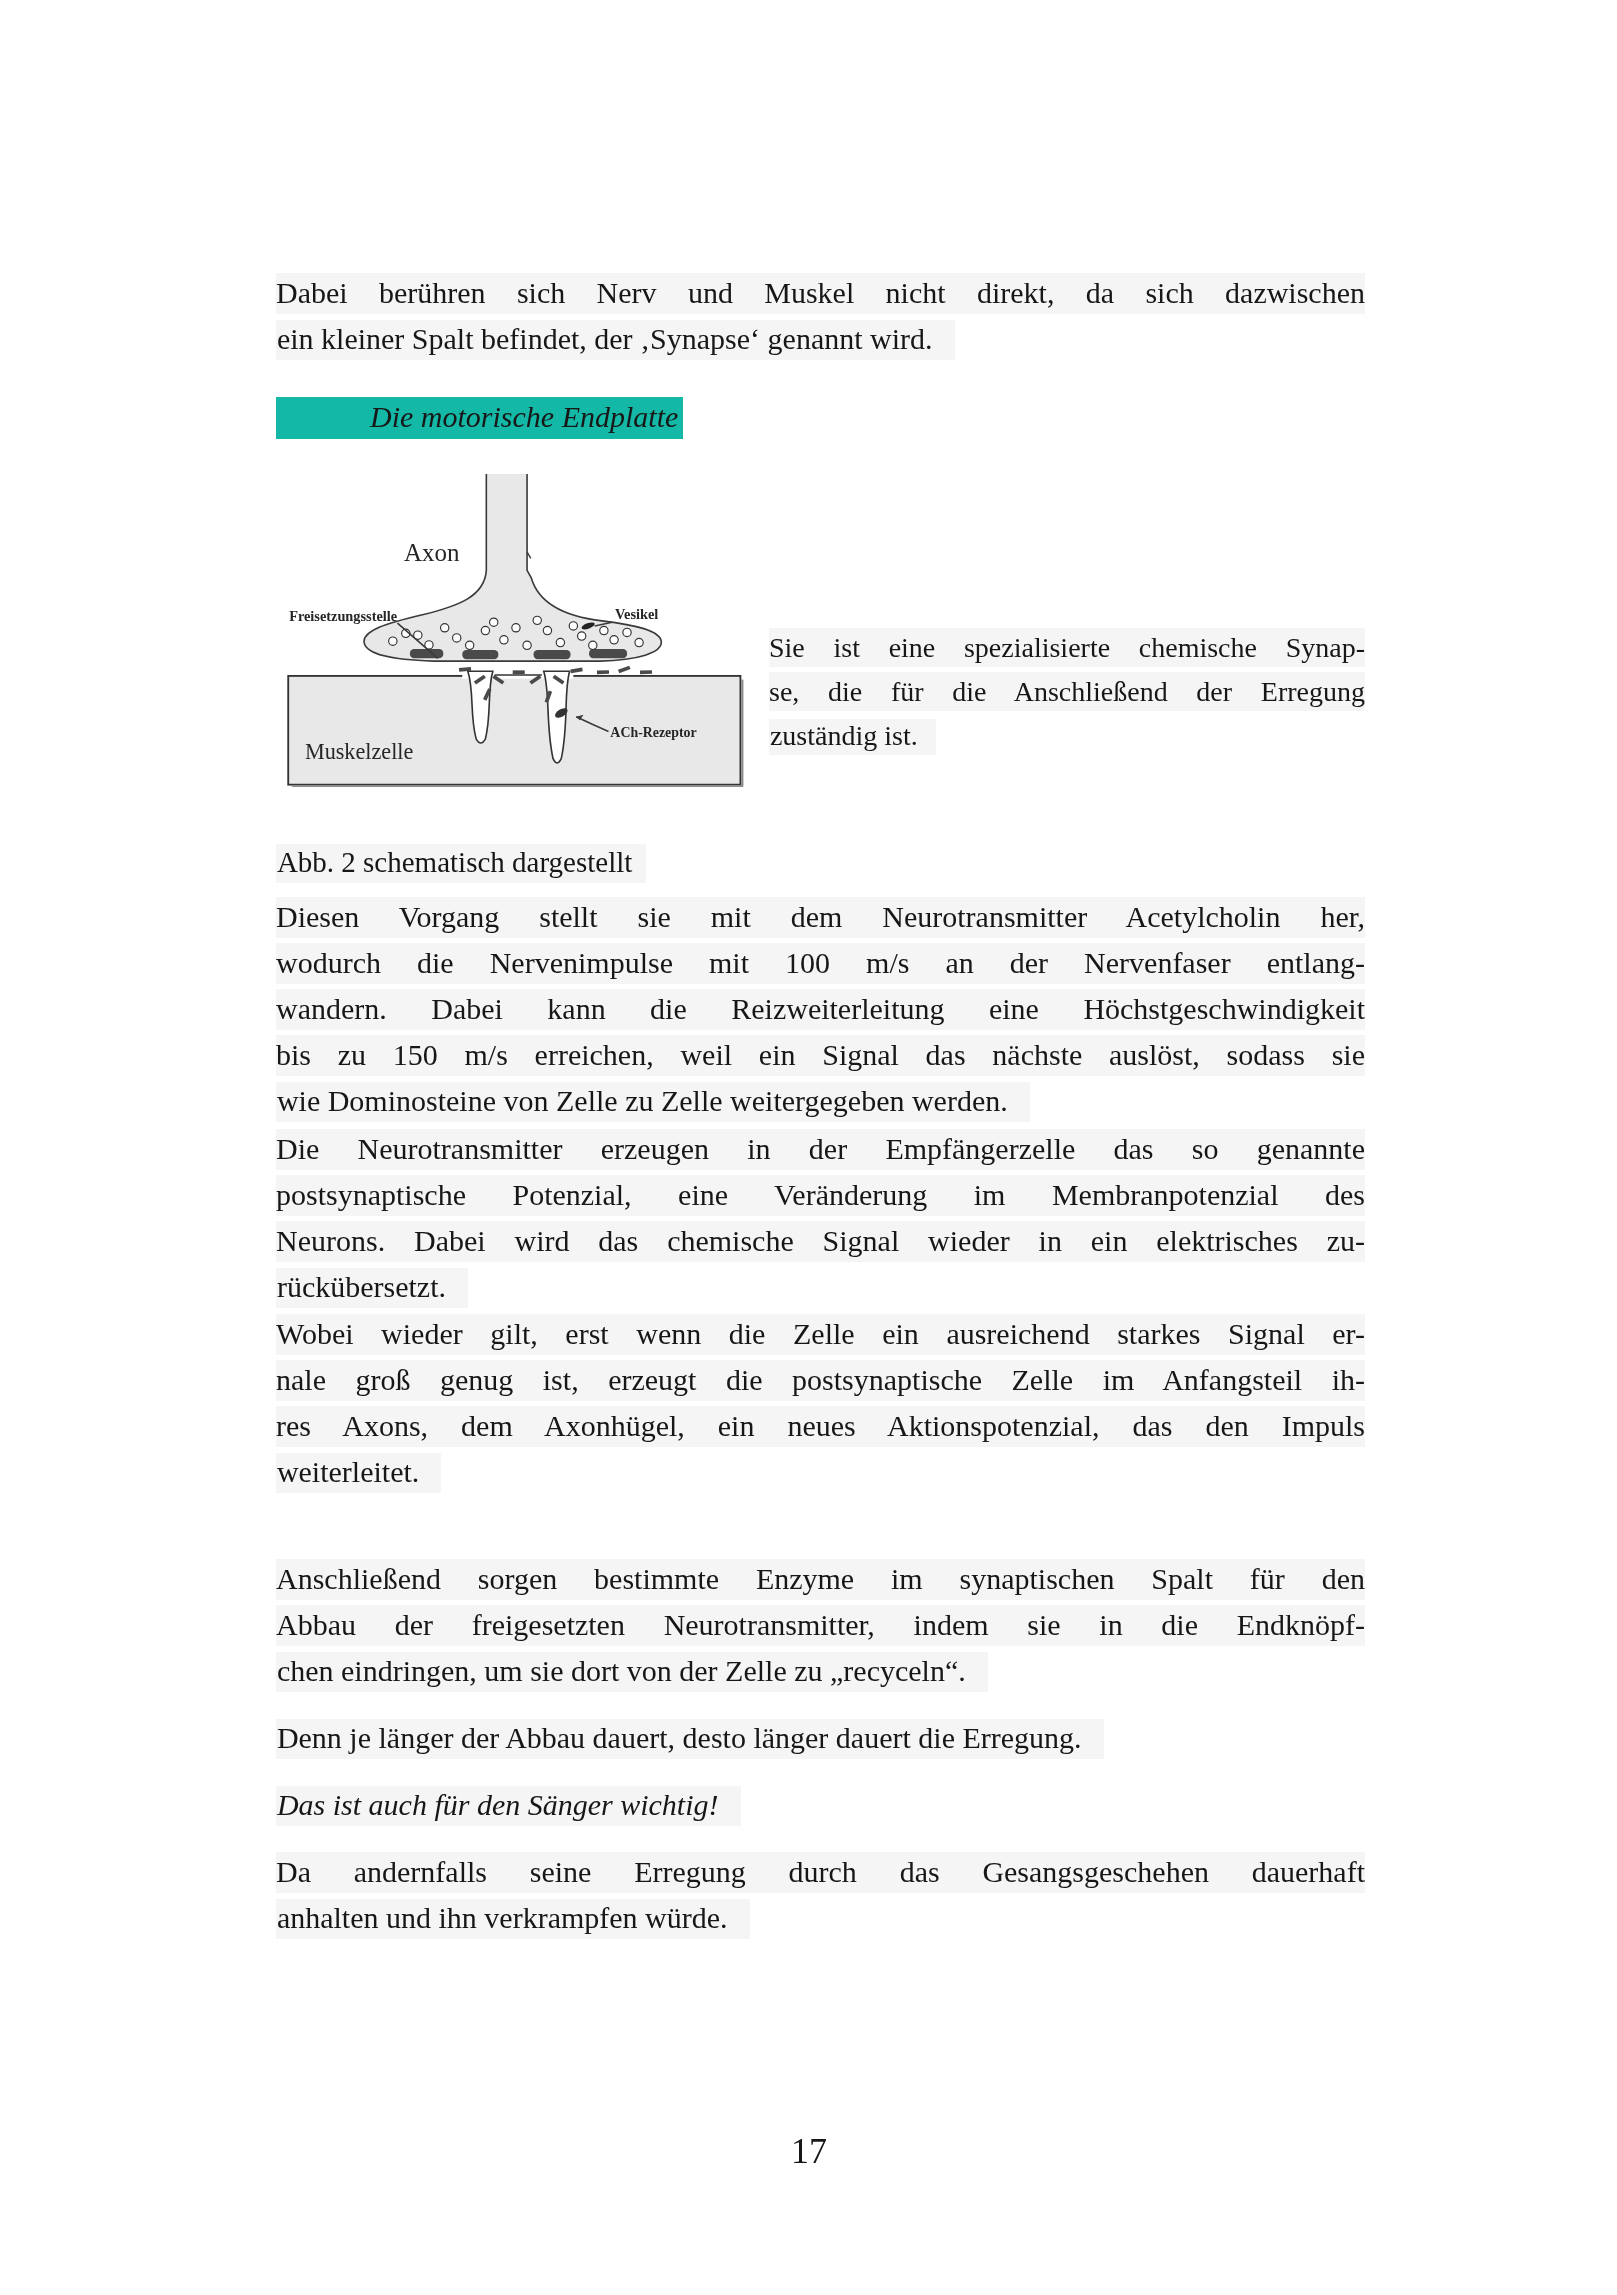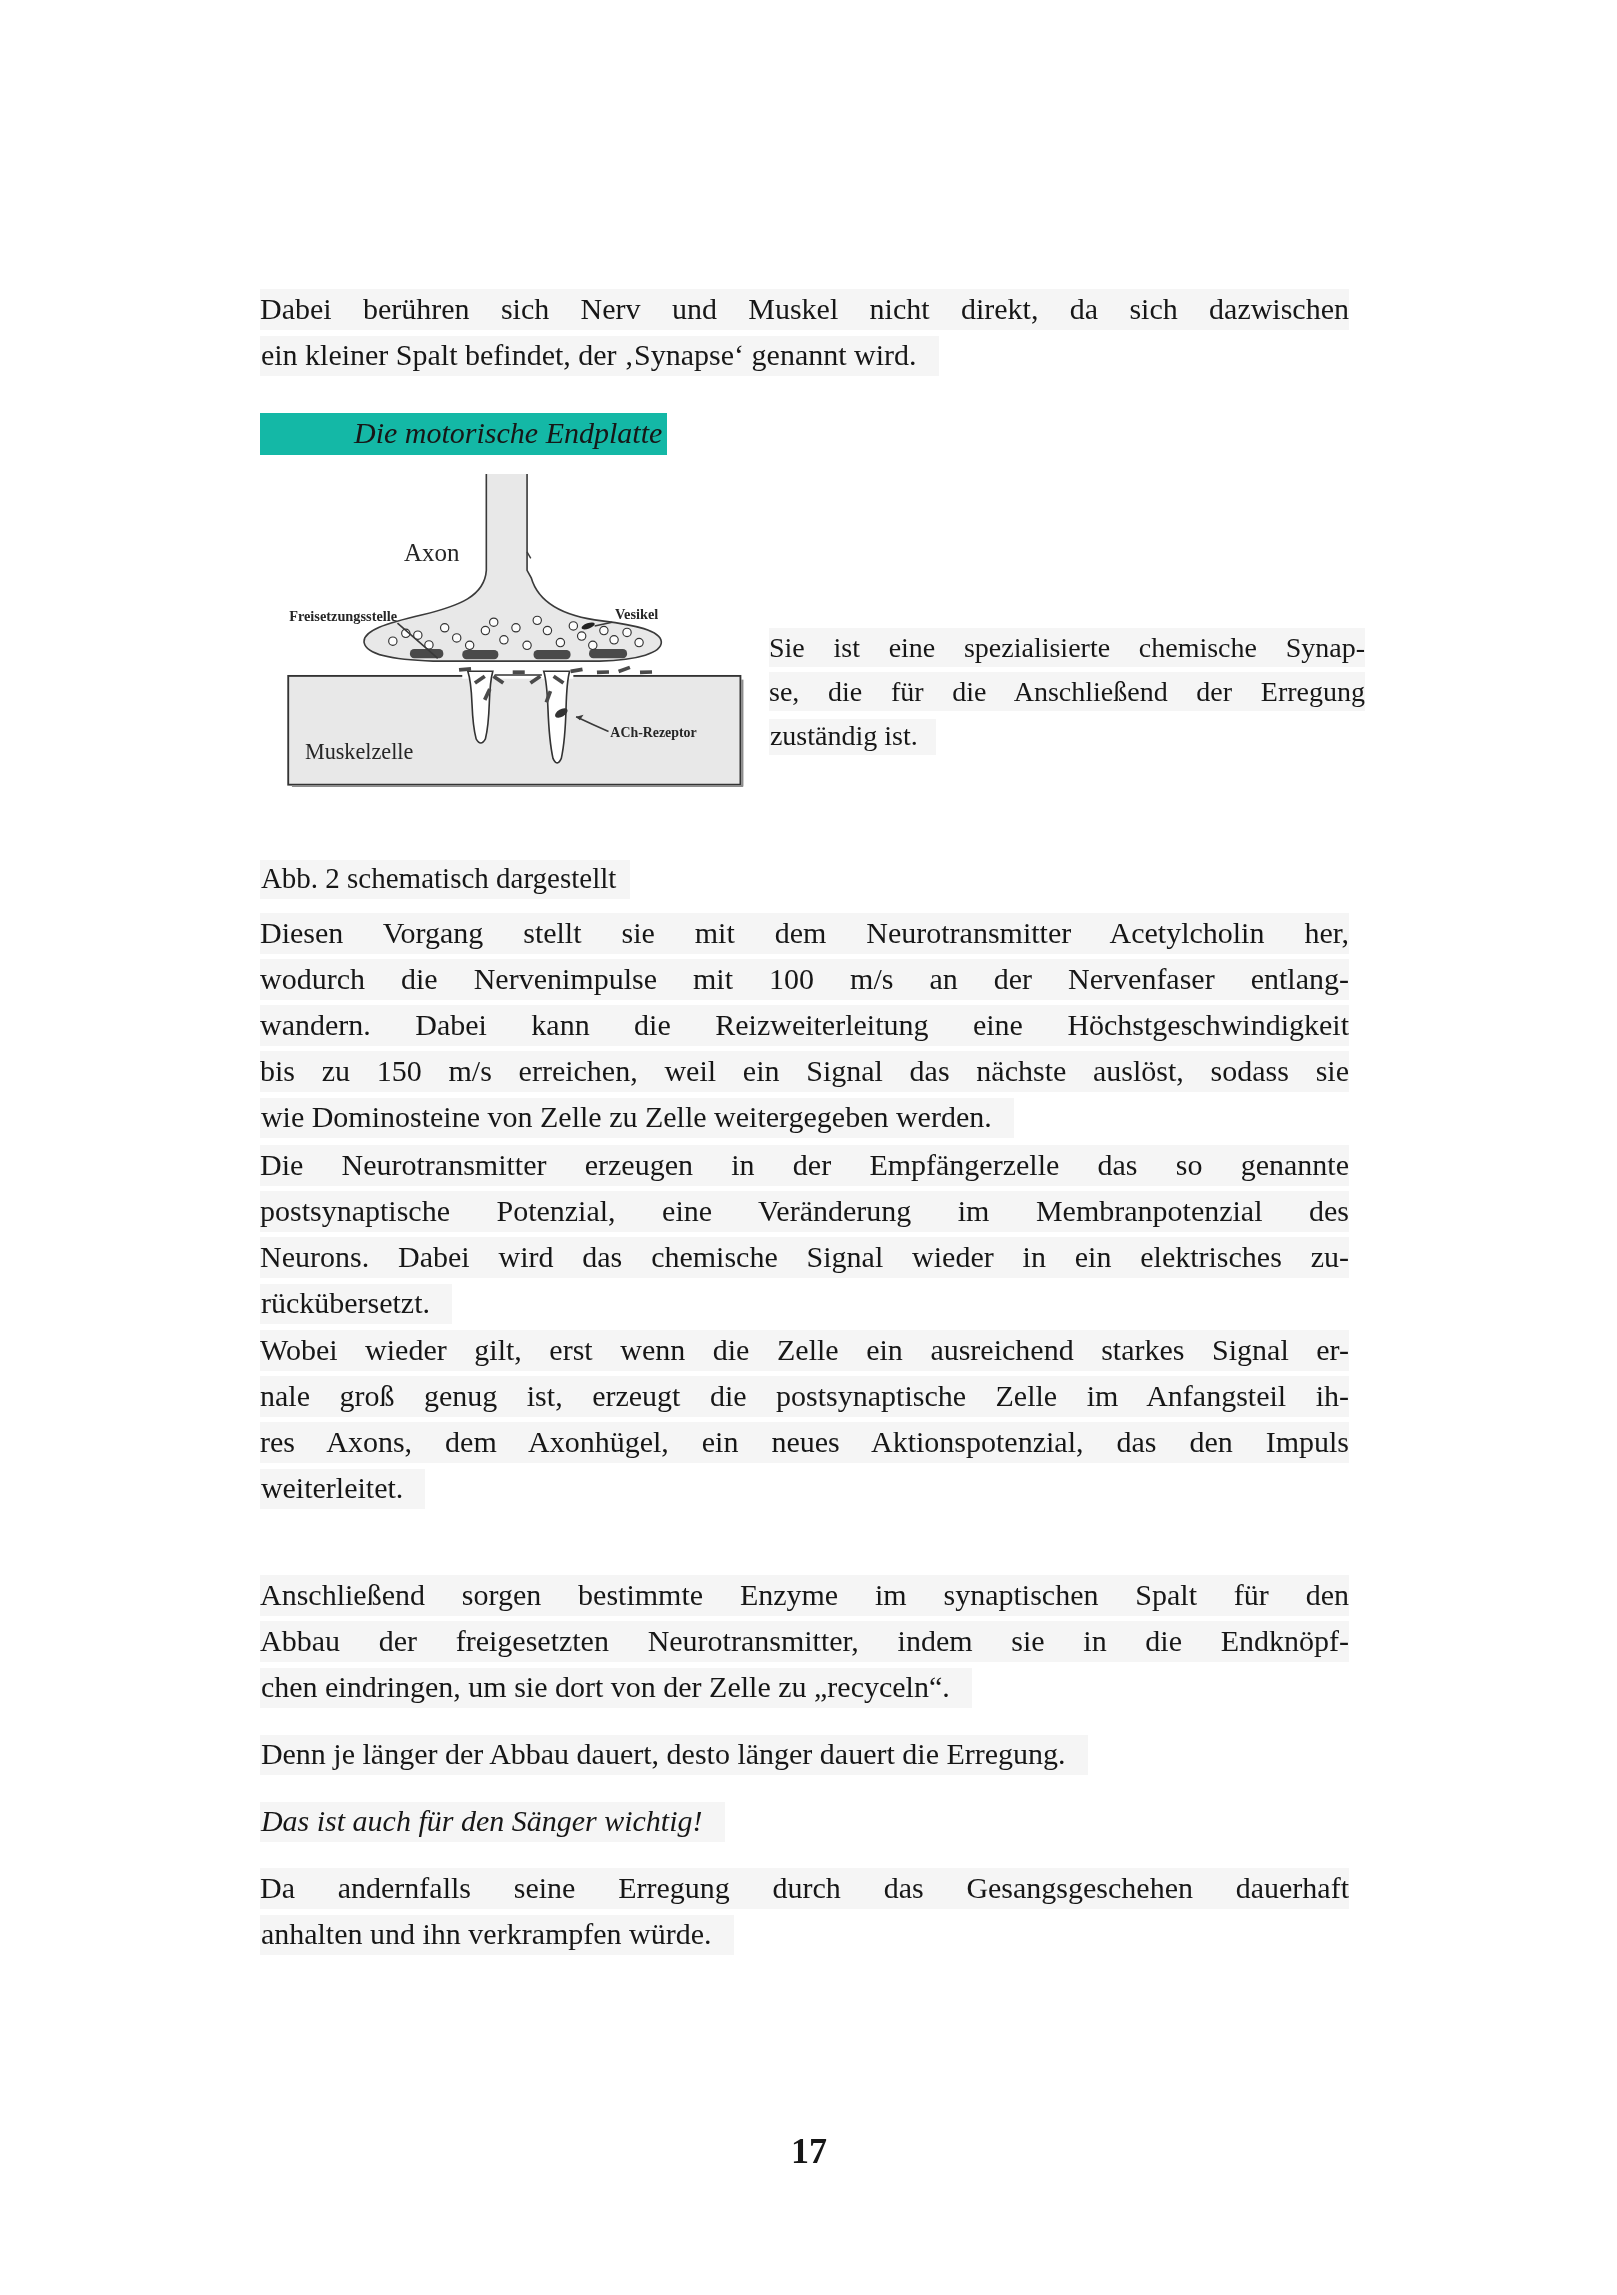--- a/index.html
+++ b/index.html
@@ -2,21 +2,21 @@
 <html style="font-size:7.4px"><head>
 <meta charset="utf-8">
 <style>
   html,body { margin:0; padding:0; background:#ffffff; }
   #page {
     position:relative; width:1618px; height:2295px;
     background:#ffffff; overflow:hidden;
     font-family:"Liberation Serif","DejaVu Serif",serif;
     color:#171717;
   }
-  .block { position:absolute; left:260px; width:1089px;margin-top:16px; }
+  .block { position:absolute; left:276px; width:1089px; }
   .ln {
     position:relative; height:46px; line-height:46px;
     font-size:30px; white-space:normal;
   }
   .ln.j {
     text-align:justify; text-align-last:justify;
     background:linear-gradient(#f5f5f5,#f5f5f5) no-repeat 0 2.8px;
     background-size:100% 41px;
   }
   .ln .bg {
@@ -33,21 +33,21 @@
   #side-text .sln { height:44px; line-height:44px; font-size:28px; }
   #side-text .sln.j {
     text-align:justify; text-align-last:justify;
     background:linear-gradient(#f5f5f5,#f5f5f5) no-repeat 0 2.3px;
     background-size:100% 39px;
   }
   #side-text .sln .bg { background:#f5f5f5; padding:1.4px 18.5px 3.7px 0.9px; }
   #figure { position:absolute; left:278px; top:463px; width:537px; height:324px; }
   #page-number {
     position:absolute; left:0; top:2128px; width:1618px;
-    text-align:center; font-size:36px; line-height:46px;font-weight:bold;
+    text-align:center; font-size:36px; line-height:46px;
   }
   svg text { font-family:"Liberation Serif","DejaVu Serif",serif; fill:#262626; }
   svg .small-label { font-weight:bold; }
 </style>
 </head>
 <body>
 
 <div id="page">
 
   <div class="block" style="top:270px">

